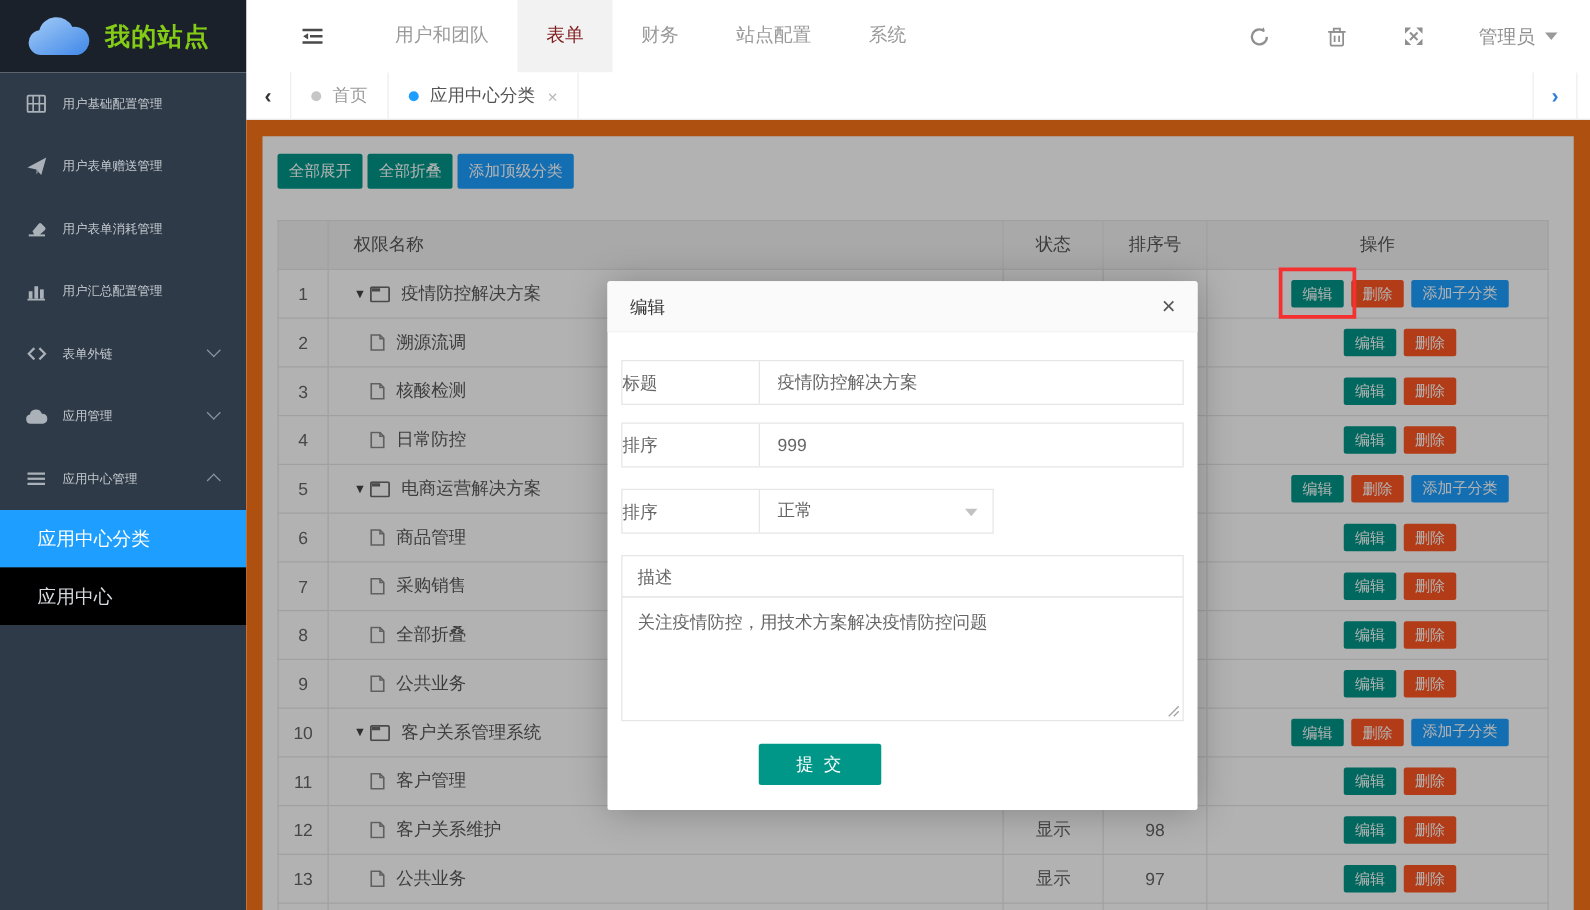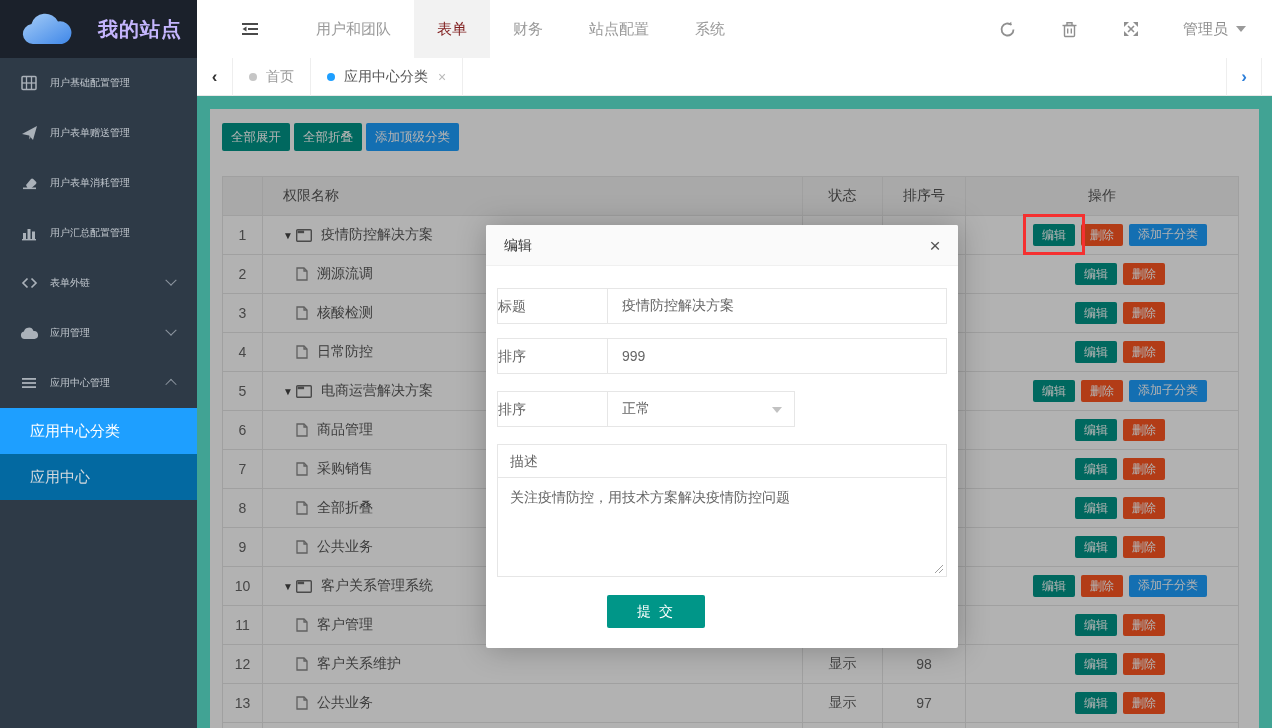--- a/index.html
+++ b/index.html
@@ -5,21 +5,21 @@
   * { margin:0; padding:0; box-sizing:border-box; }
   html,body { background:#d8d8d8; }
   body { font-family:"Liberation Sans","DejaVu Sans",sans-serif; }
   #app { position:relative; width:1272px; height:728px; background:#fff; overflow:hidden; }
 
   
   .topbar { position:absolute; left:0; top:0; width:1272px; height:58px; background:#fff; }
   .logo { position:absolute; left:0; top:0; width:197px; height:58px; background:#1b212b;
           display:flex; align-items:center; }
   .logo svg { margin-left:20px; }
-  .logo-text { color:#c4b5fd; font-size:20px; font-weight:bold; margin-left:26px; letter-spacing:1px; }
+  .logo-text { color:#84cc16; font-size:20px; font-weight:bold; margin-left:12px; letter-spacing:1px; }
   .topnav { position:absolute; left:197px; right:0; top:0; height:58px; display:flex; }
   .burger { width:22px; height:58px; display:flex; align-items:center; justify-content:center;
             margin:0 0 0 42px; cursor:pointer; }
   .nav-items { display:flex; height:58px; margin-left:32px; }
   .nav-item { height:58px; line-height:58px; padding:0 23px; font-size:15px; color:#999; cursor:pointer; }
   .nav-item.active { background:#f2f2f2; color:#7f1d1d; }
   .topnav-right { margin-left:auto; display:flex; align-items:center; height:58px; }
   .tool-ic { width:20px; height:58px; display:flex; align-items:center; justify-content:center;
              margin-right:42px; cursor:pointer; }
   .admin { display:flex; align-items:center; height:58px; margin-right:26px; cursor:pointer; }
@@ -45,28 +45,28 @@
 
   
   .sidebar { position:absolute; left:0; top:58px; width:197px; height:670px; background:#2e3a47; }
   .side-item { height:50px; display:flex; align-items:center; cursor:pointer; }
   .side-ic { width:20px; margin-left:19px; display:flex; justify-content:center; flex:none; }
   .side-label { color:#c3c9d0; font-size:10px; margin-left:11px; white-space:nowrap; }
   .chev { width:8px; height:8px; border-right:1.5px solid #8d96a0; border-bottom:1.5px solid #8d96a0;
           margin-left:auto; margin-right:22px; flex:none; }
   .chev.down { transform:rotate(45deg) translate(-2px,-2px); }
   .chev.up   { transform:rotate(-135deg) translate(-1px,-1px); }
-  .side-sub { height:46px; display:flex; align-items:center; background:#0369a1; cursor:pointer; }
+  .side-sub { height:46px; display:flex; align-items:center; background:#000000; cursor:pointer; }
   .side-sub .side-label { margin-left:30px; font-size:15px; color:#d6dade; }
   .side-sub.active { background:#1E9FFF; }
   .side-sub.active .side-label { color:#fff; }
 
   
   .content { position:absolute; left:197px; top:96px; width:1075px; height:632px;
-             background:#5eead4; overflow:hidden; }
+             background:#f97316; overflow:hidden; }
   .card { position:absolute; left:13px; top:13px; right:13px; bottom:-20px; background:#fff;
           padding:14px 0 0 12px; }
   .toolbar { display:flex; gap:4px; }
   .tb-btn { height:28px; line-height:28px; padding:0 9px; font-size:12.5px; color:#fff; border:0;
             border-radius:2px; cursor:pointer; white-space:nowrap; font-family:inherit; }
   .tb-teal { background:#009688; }
   .tb-blue { background:#1E9FFF; }
 
   table.grid { border-collapse:collapse; table-layout:fixed; width:1016px; margin-top:25px; }
   .grid th, .grid td { border:1px solid #e6e6e6; height:39px; padding:0; font-weight:normal; }

